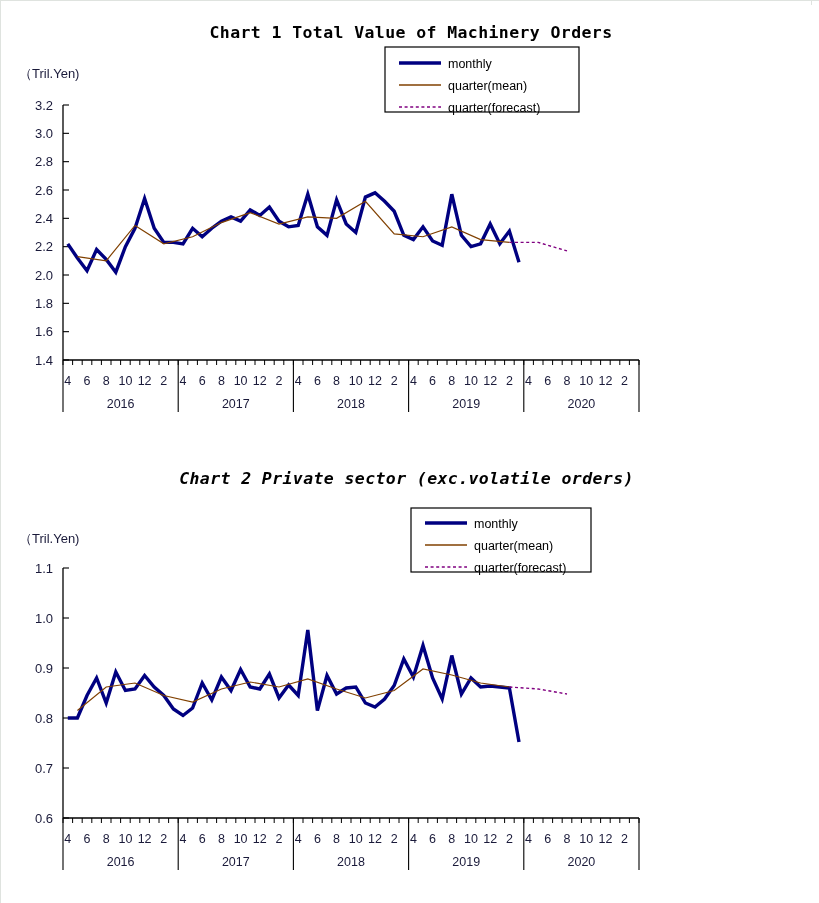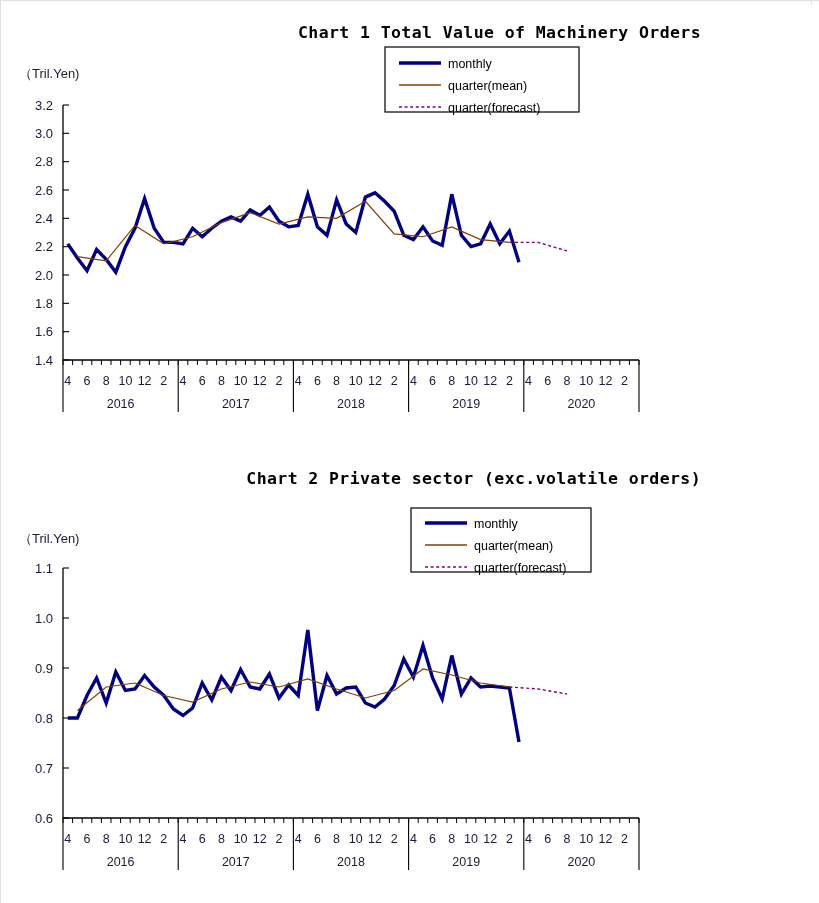--- a/index.html
+++ b/index.html
@@ -32,30 +32,30 @@
   }
   .chart-block {
     position: absolute;
     left: 0;
     width: 700px;
   }
   #chart1-block { top: 0px; height: 450px; }
   #chart2-block { top: 452px; height: 440px; }
 
   .chart-title {
-    text-align: right;
+    text-align: center;
     font-family: "DejaVu Sans Mono", "Liberation Mono", monospace;
     font-weight: bold;
     font-size: 16.5px;
     color: #000000;
     letter-spacing: 0.4px;
     white-space: pre;
   }
   #chart1-title { margin: 22px 0 0 120px; }
-  #chart2-title { margin: 16px 0 0 111px; }
+  #chart2-title { margin: 16px 0 0 111px; font-style: italic; }
   svg { display: block; }
   svg text { font-family: "Liberation Sans", sans-serif; fill: #1a1a3a; }
   .tick-label { font-size: 13px; }
   .month-label { font-size: 12.5px; }
   .year-label { font-size: 12.5px; }
   .legend-label { font-size: 12.5px; fill: #000000; }
   .axis-line { stroke: #000000; stroke-width: 1.3; fill: none; }
   .tick-mark { stroke: #000000; stroke-width: 1.1; }
   .tick-mark-minor { stroke: #000000; stroke-width: 1; }
   .sep-line { stroke: #000000; stroke-width: 1.1; }

